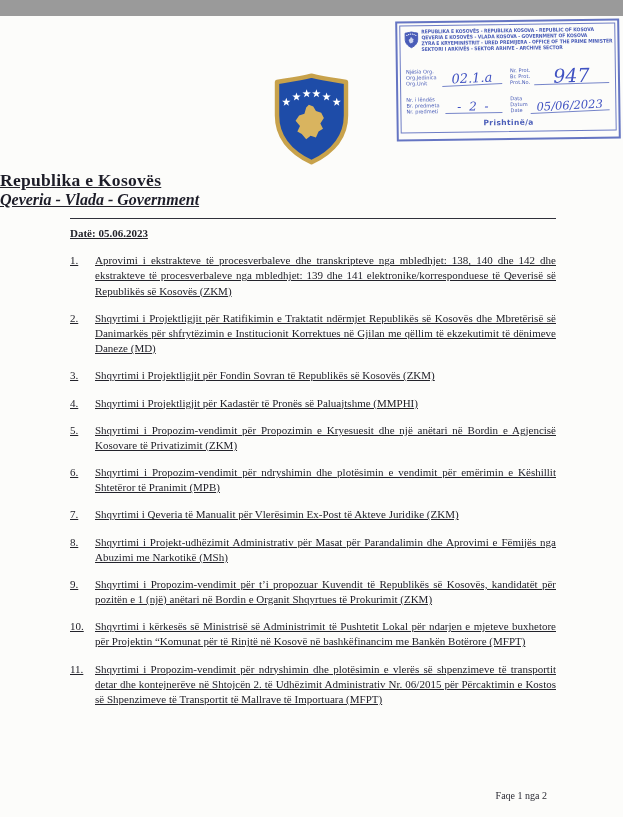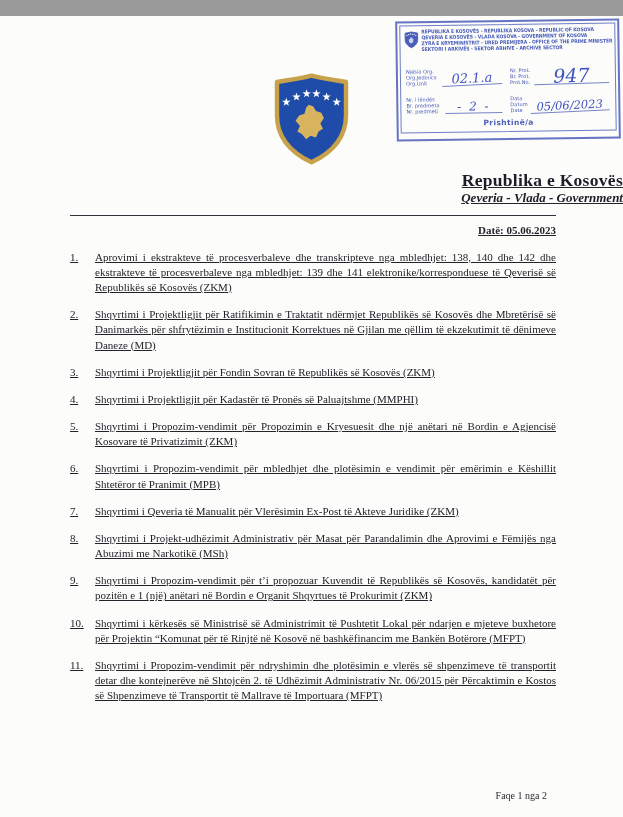--- a/index.html
+++ b/index.html
@@ -41,27 +41,27 @@
   .v-prot{font-size:19px;line-height:16px;transform:rotate(-1deg);}
   .v-case{font-size:12px;line-height:12px;letter-spacing:2px;}
   .v-date{font-size:11.5px;line-height:12px;transform:rotate(-2deg);white-space:nowrap;}
   .stamp-city{
     text-align:center;font-family:"DejaVu Sans","Liberation Sans",sans-serif;
     font-weight:bold;font-size:7.5px;margin-top:5px;letter-spacing:.4px;
   }
   
   .emblem{width:97px;margin:0 auto;padding-top:57px;}
   .emblem svg{display:block;width:97px;height:92px;}
-  .title-block{text-align:right;margin-top:5px;color:#1d1d28;}
+  .title-block{text-align:left;margin-top:5px;color:#1d1d28;}
   .t1{font-size:17.5px;font-weight:bold;letter-spacing:.3px;line-height:1.15;}
   .t2{font-size:14.5px;font-weight:bold;line-height:1.2;}
-  .t3{font-size:13px;font-weight:bold;font-style:italic;line-height:1.2;padding-left:39px;}
+  .t3{font-size:16px;font-weight:bold;font-style:italic;line-height:1.2;}
   .rule{margin:9px 67px 0 70px;border:none;border-top:1.6px solid #30313a;}
   
-  .date-line{margin:8px 67px 0 70px;text-align:right;font-weight:bold;font-size:11px;}
+  .date-line{margin:8px 67px 0 70px;text-align:left;font-weight:bold;font-size:11px;}
   .intro{margin:7px 67px 0 70px;font-size:11px;line-height:1.45;text-align:justify;}
   .agenda-title{margin:17px 67px 0 70px;font-weight:bold;font-size:11.5px;letter-spacing:.3px;}
   .items{margin:14px 67px 0 70px;}
   .item{display:flex;margin-bottom:12px;font-size:11px;line-height:1.38;}
   .num{flex:0 0 25px;}
   .txt{flex:1 1 auto;text-align:justify;}
   .page-footer{position:absolute;right:76px;bottom:32px;font-size:10px;color:#2a2a33;}
 </style>
 </head>
 <body>
@@ -172,21 +172,21 @@
     <div class="item">
       <span class="num">4.</span>
       <span class="txt">Shqyrtimi i Projektligjit për Kadastër të Pronës së Paluajtshme (MMPHI)</span>
     </div>
     <div class="item">
       <span class="num">5.</span>
       <span class="txt">Shqyrtimi i Propozim-vendimit për Propozimin e Kryesuesit dhe një anëtari në Bordin e Agjencisë Kosovare të Privatizimit (ZKM)</span>
     </div>
     <div class="item">
       <span class="num">6.</span>
-      <span class="txt">Shqyrtimi i Propozim-vendimit për mbledhjet dhe plotësimin e vendimit për emërimin e Këshillit Shtetëror të Pranimit (MPB)</span>
+      <span class="txt">Shqyrtimi i Propozim-vendimit për ndryshimin dhe plotësimin e vendimit për emërimin e Këshillit Shtetëror të Pranimit (MPB)</span>
     </div>
     <div class="item">
       <span class="num">7.</span>
       <span class="txt">Shqyrtimi i Qeveria të Manualit për Vlerësimin Ex-Post të Akteve Juridike (ZKM)</span>
     </div>
     <div class="item">
       <span class="num">8.</span>
       <span class="txt">Shqyrtimi i Projekt-udhëzimit Administrativ për Masat për Parandalimin dhe Aprovimi e Fëmijës nga Abuzimi me Narkotikë (MSh)</span>
     </div>
     <div class="item">

